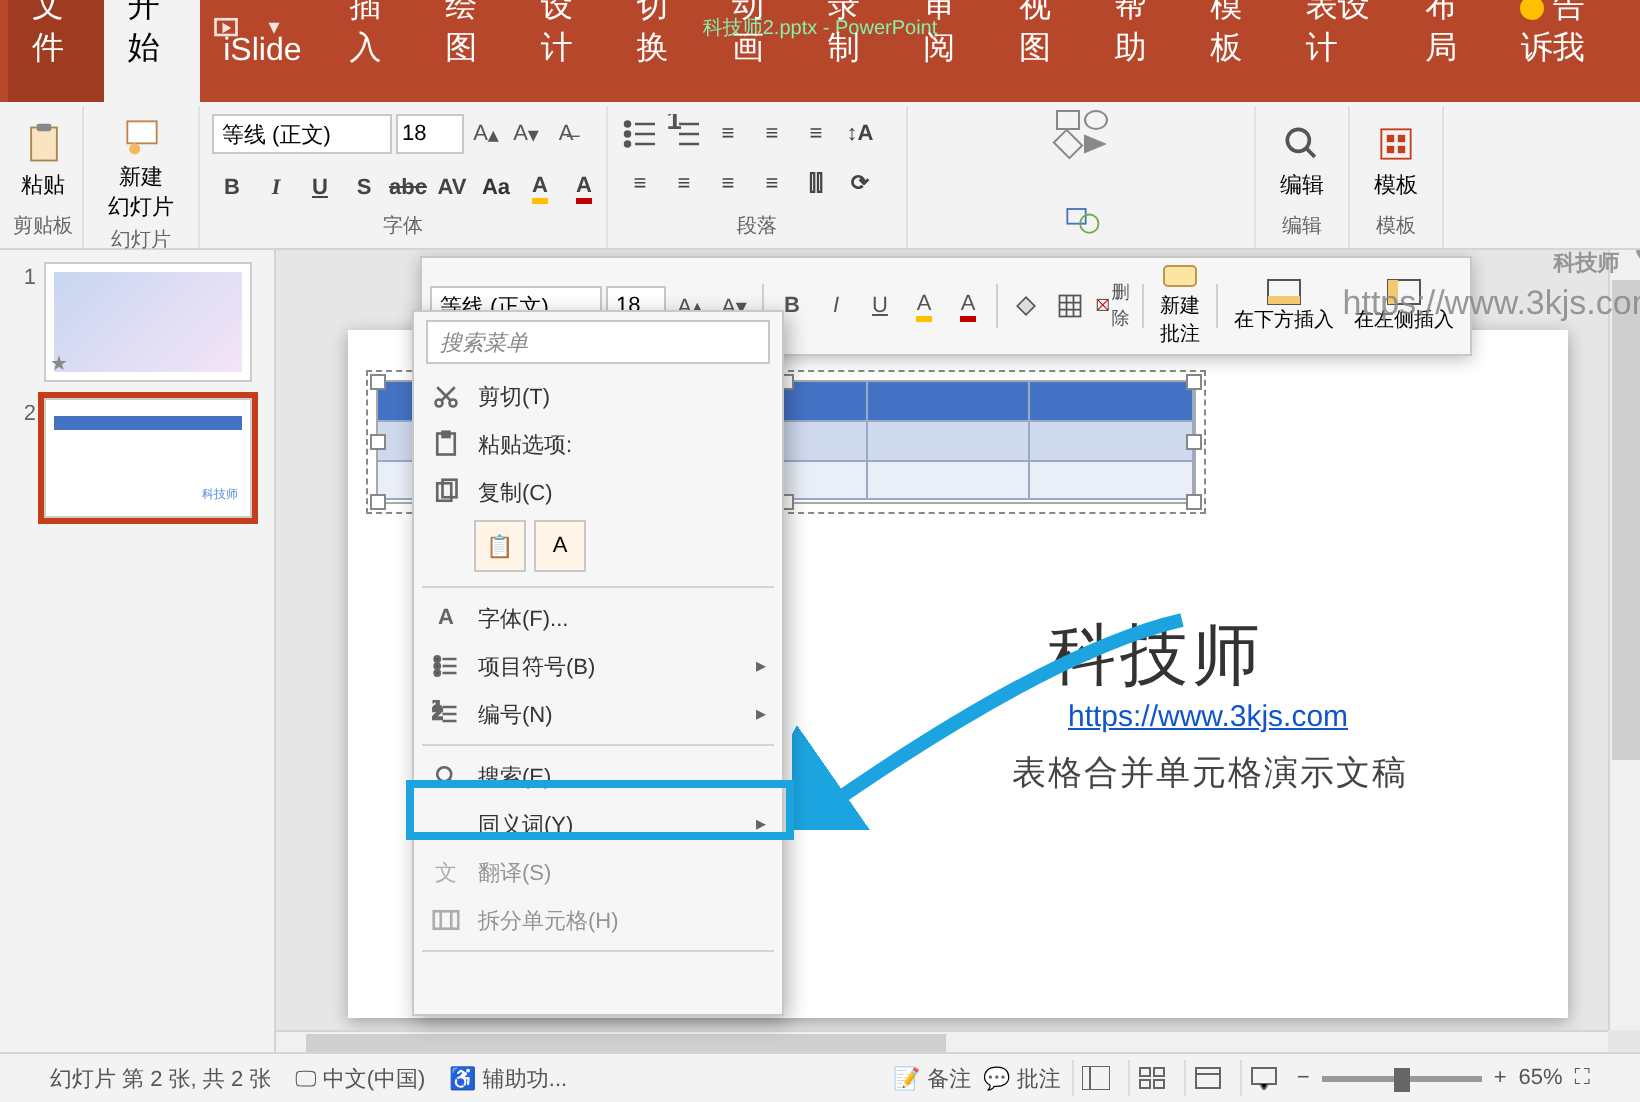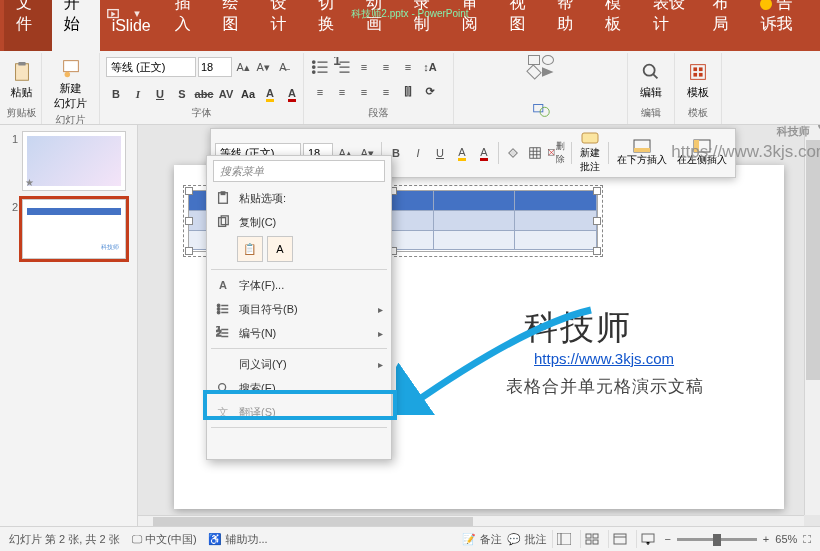--- a/index.html
+++ b/index.html
@@ -74,21 +74,21 @@
 .ctx-item.disabled .ctx-label{color:#b0b0b0}
 .highlight-box{position:absolute;top:265px;left:65px;width:194px;height:30px;border:4px solid #1ca4e0;z-index:11;pointer-events:none}
 .arrow-svg{position:absolute;top:180px;left:258px;width:200px;height:110px;z-index:9;pointer-events:none}
 .big-text-1{position:absolute;top:140px;left:350px;font-size:34px;color:#333;font-weight:400;letter-spacing:2px}
 .big-link{position:absolute;top:185px;left:360px;font-size:15px;color:#1155cc;text-decoration:underline}
 .big-text-2{position:absolute;top:210px;left:332px;font-size:17px;color:#444;letter-spacing:1px}
 .watermark{position:absolute;top:-14px;right:-10px;z-index:20;text-align:right;pointer-events:none}
 .watermark-title{font-size:26px;color:#888;font-weight:bold;opacity:.85}
 .watermark-link{font-size:17px;color:#888;opacity:.85}
 .heart{color:#888;font-size:22px}
-.statusbar{position:absolute;bottom:0;left:0;right:0;height:25px;background:#f3f3f3;border-top:1px solid #d4d4d4;display:flex;align-items:center;padding:0 9px;gap:12px;font-size:11px;color:#555}
+.statusbar{position:absolute;bottom:0;left:0;right:0;height:25px;background:#f3f3f3;border-top:1px solid #d4d4d4;display:flex;align-items:center;padding:0 25px;gap:12px;font-size:11px;color:#555}
 .status-right{margin-left:auto;display:flex;align-items:center;gap:6px}
 .view-btn{width:22px;height:18px;display:flex;align-items:center;justify-content:center;border-left:1px solid #ddd}
 .hscroll{position:absolute;bottom:21px;left:138px;right:16px;height:15px;background:#f0f0f0;border-top:1px solid #d4d4d4;display:flex}
 .hscroll-thumb{height:13px;width:320px;background:#cfcfcf;margin:1px 15px}
 .vscroll{position:absolute;top:125px;right:0;width:16px;bottom:36px;background:#f0f0f0;border-left:1px solid #d4d4d4}
 .vscroll-thumb{width:14px;height:240px;background:#cfcfcf;margin:15px 1px}
 .zoom-slider{width:80px;height:3px;background:#999;position:relative}
 .zoom-slider::before{content:"";width:8px;height:12px;background:#666;position:absolute;left:50%;top:-4px;transform:translateX(-50%)}
 .zoom-pct{font-size:11px}
 </style>
@@ -412,20 +412,30 @@
       <div class="big-text-1">科技师</div>
       <a class="big-link">https://www.3kjs.com</a>
       <div class="big-text-2">表格合并单元格演示文稿</div>
     </div>
 
     <div class="ctx-menu">
       <div class="ctx-search">搜索菜单</div>
       <div class="ctx-item">
           <div class="ctx-icon">
             <svg viewBox="0 0 16 16">
+              <circle cx="4" cy="12" r="2"></circle>
+              <circle cx="12" cy="12" r="2"></circle>
+              <path d="M5 11L13 3M11 11L3 3"></path>
+            </svg>
+          </div>
+          <div class="ctx-label">剪切(T)</div>
+        </div>
+      <div class="ctx-item">
+          <div class="ctx-icon">
+            <svg viewBox="0 0 16 16">
               <rect x="3" y="2" width="10" height="12"></rect>
               <rect x="6" y="1" width="4" height="3" fill="#666"></rect>
             </svg>
           </div>
           <div class="ctx-label">粘贴选项:</div>
         </div>
       <div class="ctx-item">
           <div class="ctx-icon">
             <svg viewBox="0 0 16 16">
               <rect x="3" y="3" width="8" height="10"></rect>
@@ -460,36 +470,45 @@
           <div class="ctx-icon">
             <svg viewBox="0 0 16 16">
               <text x="0" y="6" font-size="6">1</text>
               <text x="0" y="11" font-size="6">2</text>
               <path d="M6 4h8M6 8h8M6 12h8"></path>
             </svg>
           </div>
           <div class="ctx-label">编号(N)</div>
         </div>
       <div class="ctx-sep"></div>
+      <div class="ctx-item">
+          <div class="ctx-icon">
+            <svg viewBox="0 0 16 16">
+              <circle cx="7" cy="7" r="4"></circle>
+              <path d="M10 10l4 4"></path>
+            </svg>
+          </div>
+          <div class="ctx-label">搜索(E)</div>
+        </div>
       <div class="ctx-item ctx-sub">
           <div class="ctx-icon"></div>
           <div class="ctx-label">同义词(Y)</div>
         </div>
-      <div class="ctx-item">
-          <div class="ctx-icon">
-            <svg viewBox="0 0 16 16">
-              <circle cx="7" cy="7" r="4"></circle>
-              <path d="M10 10l4 4"></path>
-            </svg>
-          </div>
-          <div class="ctx-label">搜索(E)</div>
-        </div>
       <div class="ctx-item" style="opacity:.5">
           <div class="ctx-icon">文</div>
           <div class="ctx-label">翻译(S)</div>
+        </div>
+      <div class="ctx-item" style="opacity:.5">
+          <div class="ctx-icon">
+            <svg viewBox="0 0 16 16">
+              <rect x="1" y="3" width="14" height="10"></rect>
+              <path d="M5 3v10M11 3v10"></path>
+            </svg>
+          </div>
+          <div class="ctx-label">拆分单元格(H)</div>
         </div>
       <div class="ctx-sep"></div>
       <div class="ctx-item"></div>
 
     </div>
 
     <div class="highlight-box"></div>
 
     <svg class="arrow-svg" viewBox="0 0 200 110">
       <defs>

